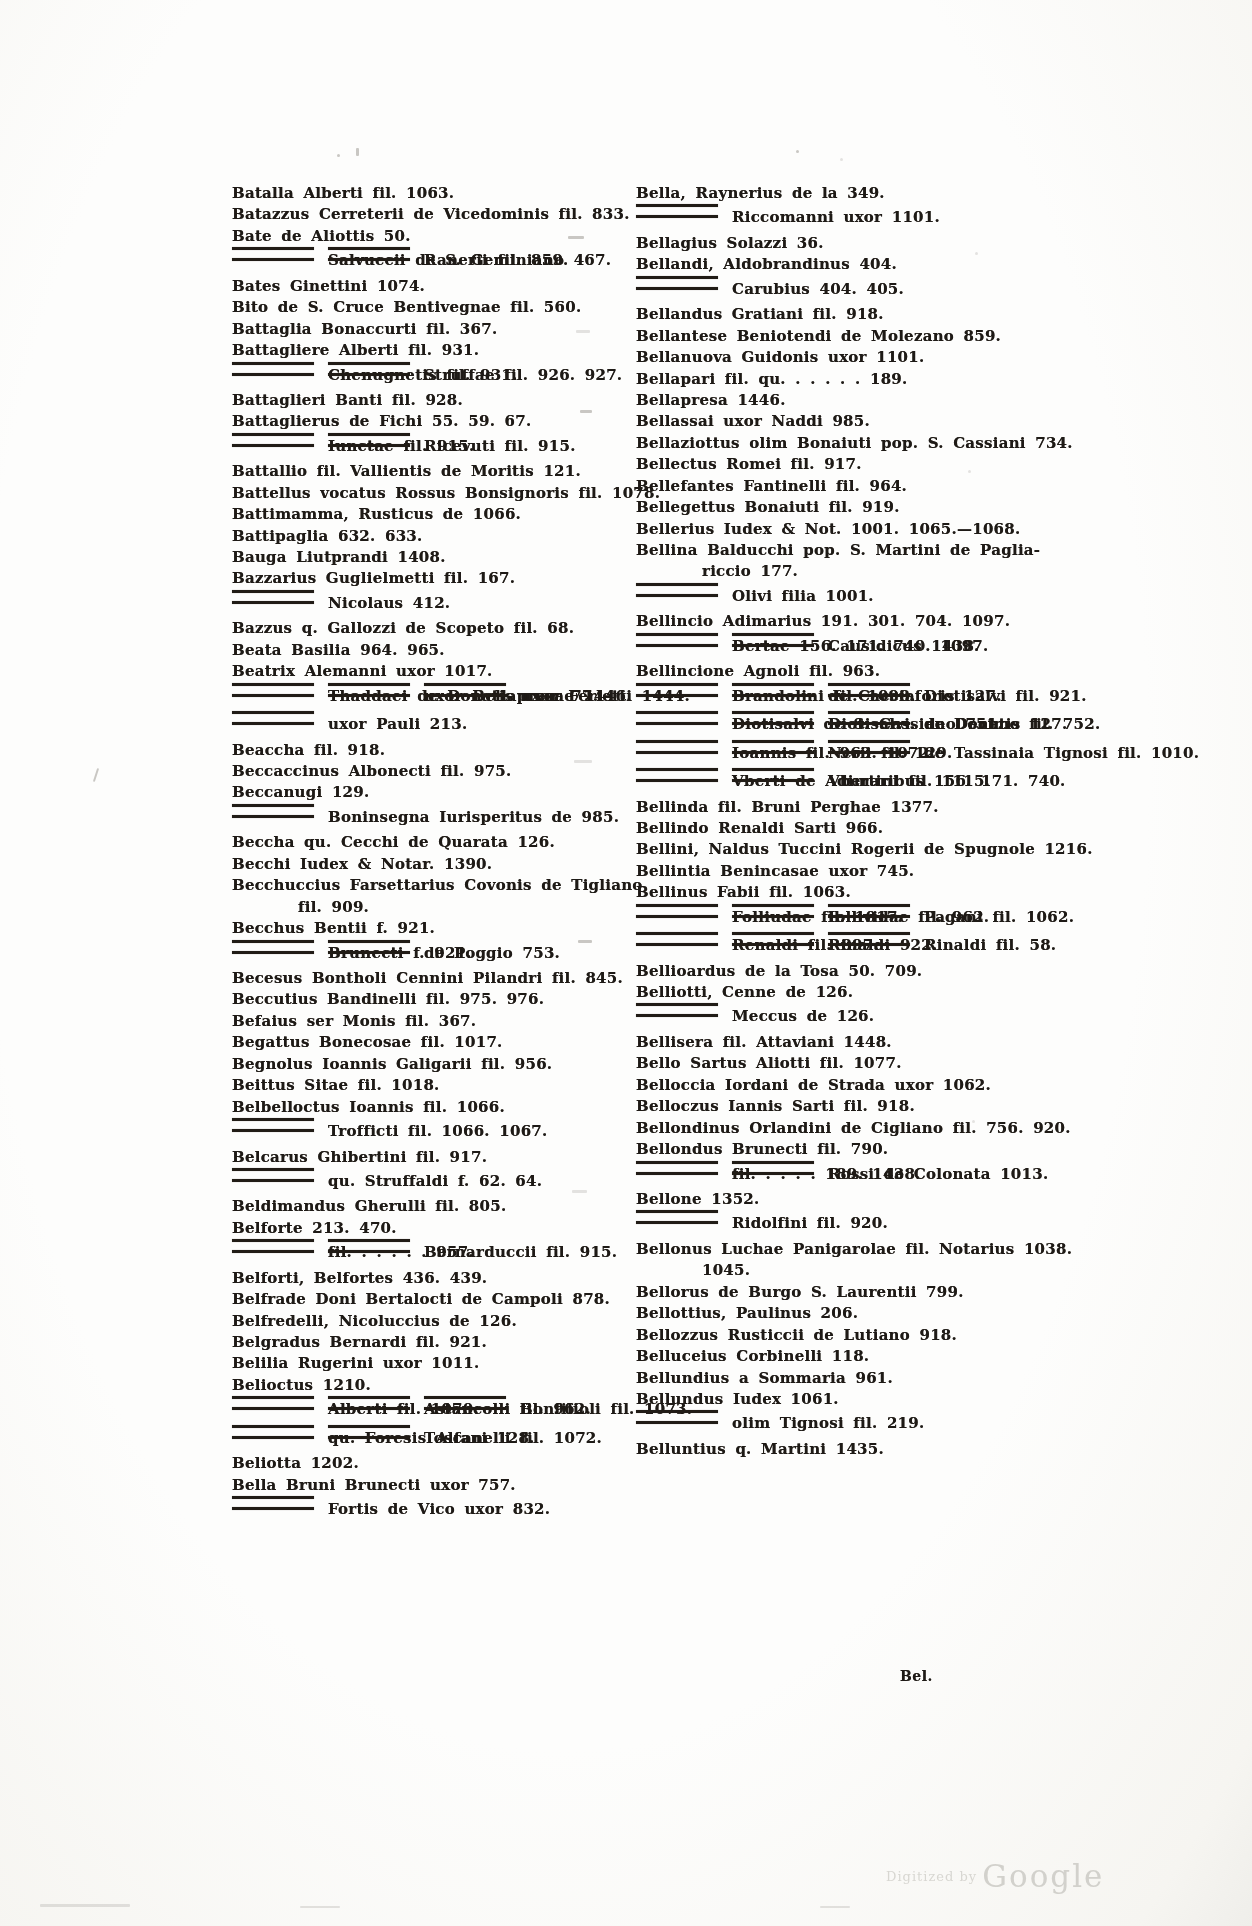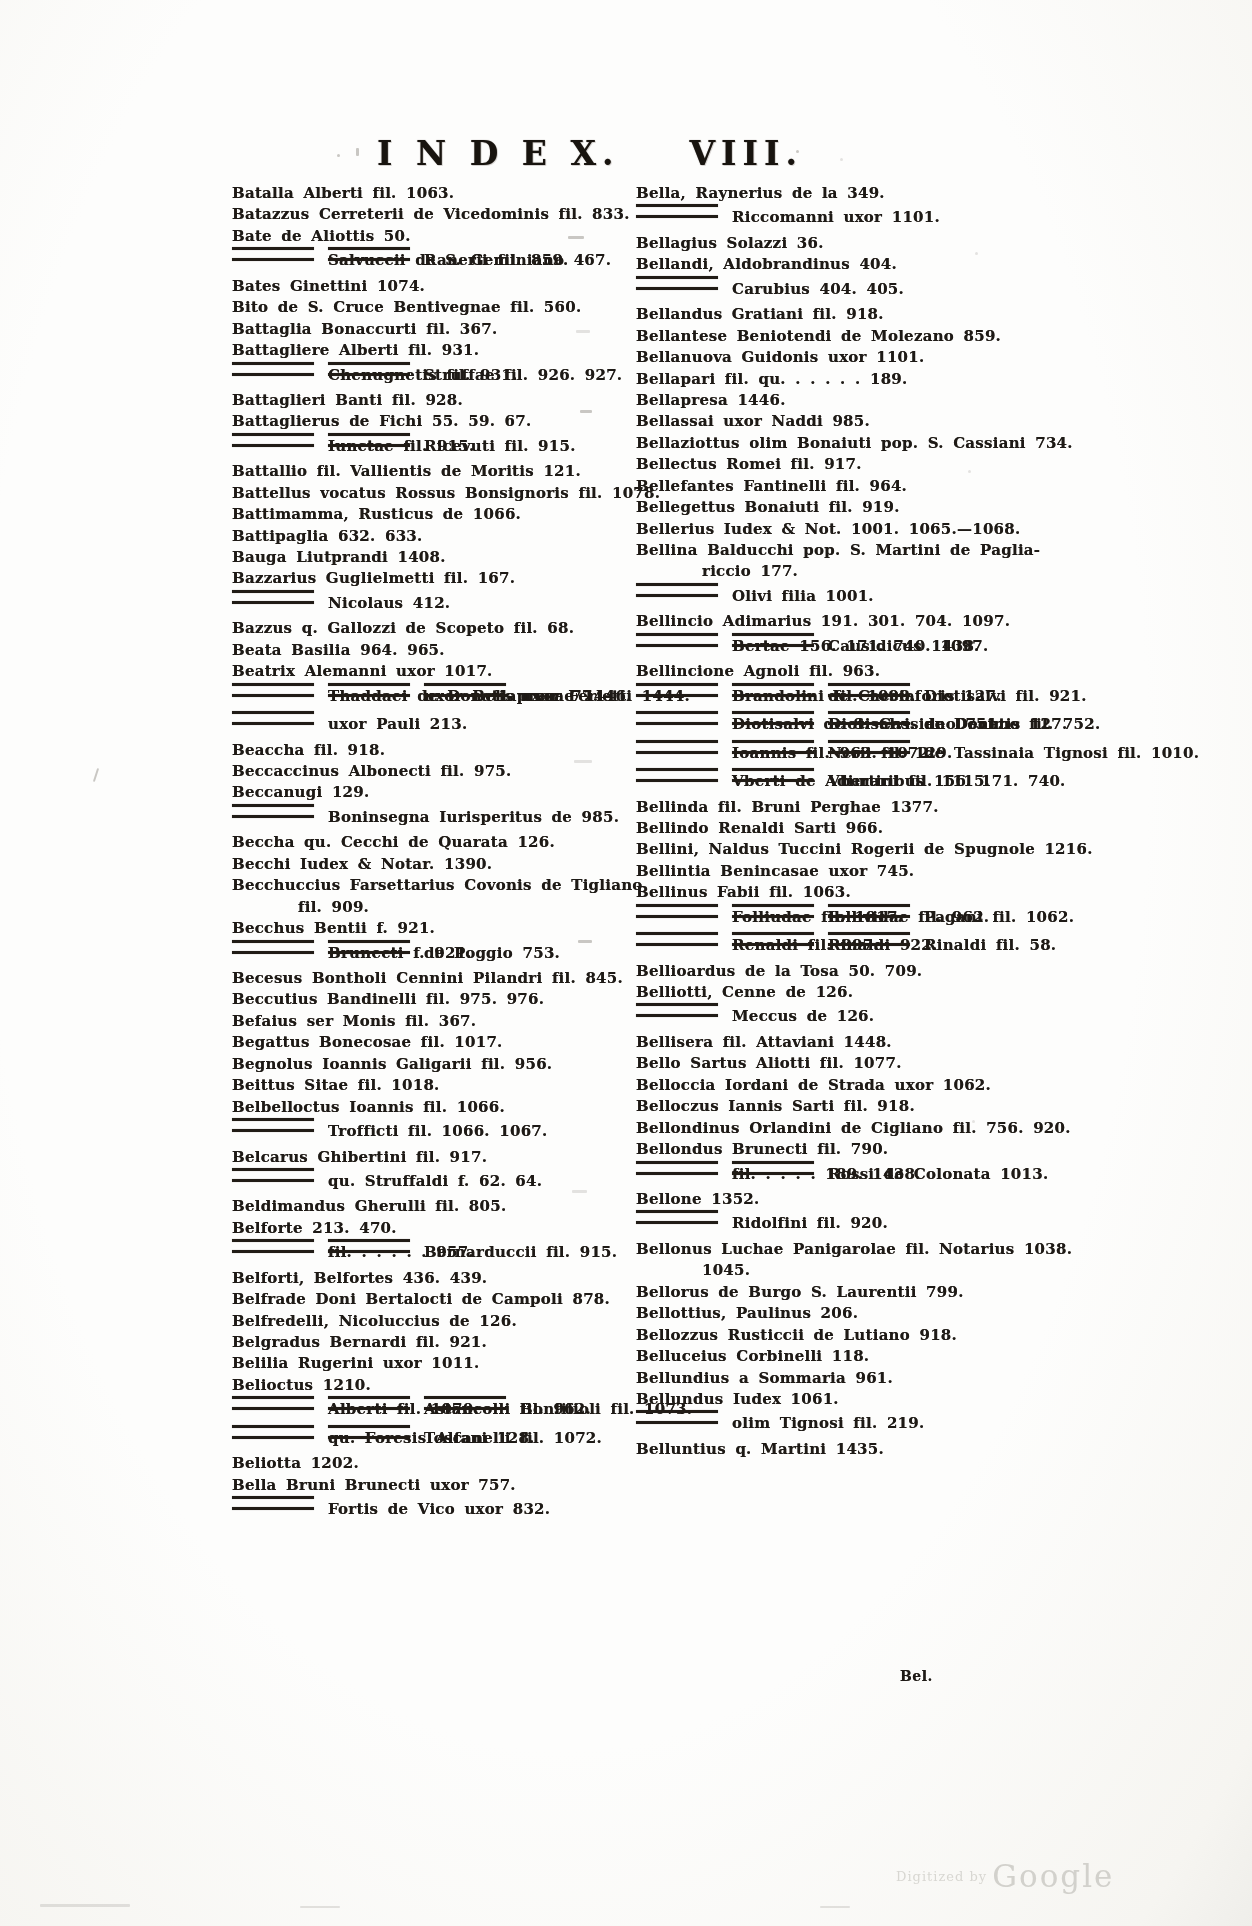--- a/index.html
+++ b/index.html
@@ -41,35 +41,33 @@
   }
   .catchword{
     position:absolute;left:900px;top:1668px;
     font-size:14px;font-weight:bold;letter-spacing:.5px;
     text-shadow:0 0 .6px rgba(35,28,20,.7);
   }
   .watermark{
     position:absolute;left:886px;top:1858px;
     color:#d3d2cd;white-space:nowrap;
     user-select:none;
-    margin-left:10px;
   }
   .watermark .wm-prefix{font-size:13px;letter-spacing:1px;vertical-align:6px;color:#d8d7d2;}
   .watermark .wm-brand{font-size:31px;letter-spacing:2px;color:#d2d1cc;}
   
   .nz{position:absolute;background:#8a867f;opacity:.45;border-radius:1px;}
   .nz.dot{width:3px;height:3px;border-radius:50%;}
   .nz.faint{opacity:.22;}
 </style>
 </head>
 <body>
 
 <div class="page">
 
-  <div class="header">I N D E X.    VIII.</div>
 
   <div class="col col-left"><div class="entry main"><span>Batalla Alberti fil. 1063.</span></div><div class="entry main"><span>Batazzus Cerreterii de Vicedominis fil. 833.</span></div><div class="entry main"><span>Bate de Aliottis 50.</span></div><div class="entry dash"><span class="dash"></span><span>Salvuccii de S. Geminiano 467.</span></div><div class="entry dash"><span class="dash"></span><span>Ranerii fil. 859.</span></div><div class="entry main"><span>Bates Ginettini 1074.</span></div><div class="entry main"><span>Bito de S. Cruce Bentivegnae fil. 560.</span></div><div class="entry main"><span>Battaglia Bonaccurti fil. 367.</span></div><div class="entry main"><span>Battagliere Alberti fil. 931.</span></div><div class="entry dash"><span class="dash"></span><span>Chenugnetis fil. 931.</span></div><div class="entry dash"><span class="dash"></span><span>Struffae fil. 926. 927.</span></div><div class="entry main"><span>Battaglieri Banti fil. 928.</span></div><div class="entry main"><span>Battaglierus de Fichi 55. 59. 67.</span></div><div class="entry dash"><span class="dash"></span><span>Iunctae fil. 915.</span></div><div class="entry dash"><span class="dash"></span><span>Ricevuti fil. 915.</span></div><div class="entry main"><span>Battallio fil. Vallientis de Moritis 121.</span></div><div class="entry main"><span>Battellus vocatus Rossus Bonsignoris fil. 1078.</span></div><div class="entry main"><span>Battimamma, Rusticus de 1066.</span></div><div class="entry main"><span>Battipaglia 632. 633.</span></div><div class="entry main"><span>Bauga Liutprandi 1408.</span></div><div class="entry main"><span>Bazzarius Guglielmetti fil. 167.</span></div><div class="entry dash"><span class="dash"></span><span>Nicolaus 412.</span></div><div class="entry main"><span>Bazzus q. Gallozzi de Scopeto fil. 68.</span></div><div class="entry main"><span>Beata Basilia 964. 965.</span></div><div class="entry main"><span>Beatrix Alemanni uxor 1017.</span></div><div class="entry dash"><span class="dash"></span><span>Thaddaei de Donatis uxor 77.</span></div><div class="entry dash"><span class="dash"></span><span>uxor Bellapresae 1446.</span></div><div class="entry dash"><span class="dash"></span><span>uxor Ferletti 1444.</span></div><div class="entry dash"><span class="dash"></span><span>uxor Pauli 213.</span></div><div class="entry main"><span>Beaccha fil. 918.</span></div><div class="entry main"><span>Beccaccinus Albonecti fil. 975.</span></div><div class="entry main"><span>Beccanugi 129.</span></div><div class="entry dash"><span class="dash"></span><span>Boninsegna Iurisperitus de 985.</span></div><div class="entry main"><span>Beccha qu. Cecchi de Quarata 126.</span></div><div class="entry main"><span>Becchi Iudex &amp; Notar. 1390.</span></div><div class="entry main"><span>Becchuccius Farsettarius Covonis de Tigliano</span></div><div class="entry cont"><span>fil. 909.</span></div><div class="entry main"><span>Becchus Bentii f. 921.</span></div><div class="entry dash"><span class="dash"></span><span>Brunecti f. 921.</span></div><div class="entry dash"><span class="dash"></span><span>de Poggio 753.</span></div><div class="entry main"><span>Becesus Bontholi Cennini Pilandri fil. 845.</span></div><div class="entry main"><span>Beccutius Bandinelli fil. 975. 976.</span></div><div class="entry main"><span>Befaius ser Monis fil. 367.</span></div><div class="entry main"><span>Begattus Bonecosae fil. 1017.</span></div><div class="entry main"><span>Begnolus Ioannis Galigarii fil. 956.</span></div><div class="entry main"><span>Beittus Sitae fil. 1018.</span></div><div class="entry main"><span>Belbelloctus Ioannis fil. 1066.</span></div><div class="entry dash"><span class="dash"></span><span>Trofficti fil. 1066. 1067.</span></div><div class="entry main"><span>Belcarus Ghibertini fil. 917.</span></div><div class="entry dash"><span class="dash"></span><span>qu. Struffaldi f. 62. 64.</span></div><div class="entry main"><span>Beldimandus Gherulli fil. 805.</span></div><div class="entry main"><span>Belforte 213. 470.</span></div><div class="entry dash"><span class="dash"></span><span>fil. . . . . . 957.</span></div><div class="entry dash"><span class="dash"></span><span>Bernarduccii fil. 915.</span></div><div class="entry main"><span>Belforti, Belfortes 436. 439.</span></div><div class="entry main"><span>Belfrade Doni Bertalocti de Campoli 878.</span></div><div class="entry main"><span>Belfredelli, Nicoluccius de 126.</span></div><div class="entry main"><span>Belgradus Bernardi fil. 921.</span></div><div class="entry main"><span>Belilia Rugerini uxor 1011.</span></div><div class="entry main"><span>Belioctus 1210.</span></div><div class="entry dash"><span class="dash"></span><span>Alberti fil. 1070.</span></div><div class="entry dash"><span class="dash"></span><span>Astancolli fil. 962.</span></div><div class="entry dash"><span class="dash"></span><span>Bonfilioli fil. 1073.</span></div><div class="entry dash"><span class="dash"></span><span>qu. Foresis Alfani 128.</span></div><div class="entry dash"><span class="dash"></span><span>Toscanelli fil. 1072.</span></div><div class="entry main"><span>Beliotta 1202.</span></div><div class="entry main"><span>Bella Bruni Brunecti uxor 757.</span></div><div class="entry dash"><span class="dash"></span><span>Fortis de Vico uxor 832.</span></div></div>
   <div class="col col-right"><div class="entry main"><span>Bella, Raynerius de la 349.</span></div><div class="entry dash"><span class="dash"></span><span>Riccomanni uxor 1101.</span></div><div class="entry main"><span>Bellagius Solazzi 36.</span></div><div class="entry main"><span>Bellandi, Aldobrandinus 404.</span></div><div class="entry dash"><span class="dash"></span><span>Carubius 404. 405.</span></div><div class="entry main"><span>Bellandus Gratiani fil. 918.</span></div><div class="entry main"><span>Bellantese Beniotendi de Molezano 859.</span></div><div class="entry main"><span>Bellanuova Guidonis uxor 1101.</span></div><div class="entry main"><span>Bellapari fil. qu. . . . . . 189.</span></div><div class="entry main"><span>Bellapresa 1446.</span></div><div class="entry main"><span>Bellassai uxor Naddi 985.</span></div><div class="entry main"><span>Bellaziottus olim Bonaiuti pop. S. Cassiani 734.</span></div><div class="entry main"><span>Bellectus Romei fil. 917.</span></div><div class="entry main"><span>Bellefantes Fantinelli fil. 964.</span></div><div class="entry main"><span>Bellegettus Bonaiuti fil. 919.</span></div><div class="entry main"><span>Bellerius Iudex &amp; Not. 1001. 1065.—1068.</span></div><div class="entry main"><span>Bellina Balducchi pop. S. Martini de Paglia-</span></div><div class="entry cont"><span>riccio 177.</span></div><div class="entry dash"><span class="dash"></span><span>Olivi filia 1001.</span></div><div class="entry main"><span>Bellincio Adimarius 191. 301. 704. 1097.</span></div><div class="entry dash"><span class="dash"></span><span>Bertae 156. 171. 740. 1097.</span></div><div class="entry dash"><span class="dash"></span><span>Causidicus 1438.</span></div><div class="entry main"><span>Bellincione Agnoli fil. 963.</span></div><div class="entry dash"><span class="dash"></span><span>Brandolini fil. 1098.</span></div><div class="entry dash"><span class="dash"></span><span>de Cacciaforis 127.</span></div><div class="entry dash"><span class="dash"></span><span>Diotisalvi fil. 921.</span></div><div class="entry dash"><span class="dash"></span><span>Diotisalvi de S. Cassiano 751.</span></div><div class="entry dash"><span class="dash"></span><span>Diotisalvi. de Decimo fil. 752.</span></div><div class="entry dash"><span class="dash"></span><span>de Donatis 127.</span></div><div class="entry dash"><span class="dash"></span><span>Ioannis fil. 963. 1072.</span></div><div class="entry dash"><span class="dash"></span><span>Nerii fil. 129.</span></div><div class="entry dash"><span class="dash"></span><span>de Tassinaia Tignosi fil. 1010.</span></div><div class="entry dash"><span class="dash"></span><span>Vberti de Adimaribus 156. 171. 740.</span></div><div class="entry dash"><span class="dash"></span><span>Vbertini fil. 1115.</span></div><div class="entry main"><span>Bellinda fil. Bruni Perghae 1377.</span></div><div class="entry main"><span>Bellindo Renaldi Sarti 966.</span></div><div class="entry main"><span>Bellini, Naldus Tuccini Rogerii de Spugnole 1216.</span></div><div class="entry main"><span>Bellintia Benincasae uxor 745.</span></div><div class="entry main"><span>Bellinus Fabii fil. 1063.</span></div><div class="entry dash"><span class="dash"></span><span>Folliudae fil. 1017.</span></div><div class="entry dash"><span class="dash"></span><span>Iollividae fil. 962.</span></div><div class="entry dash"><span class="dash"></span><span>Pagani fil. 1062.</span></div><div class="entry dash"><span class="dash"></span><span>Renaldi fil. 897.</span></div><div class="entry dash"><span class="dash"></span><span>Rinaldi 922.</span></div><div class="entry dash"><span class="dash"></span><span>Rinaldi fil. 58.</span></div><div class="entry main"><span>Bellioardus de la Tosa 50. 709.</span></div><div class="entry main"><span>Belliotti, Cenne de 126.</span></div><div class="entry dash"><span class="dash"></span><span>Meccus de 126.</span></div><div class="entry main"><span>Bellisera fil. Attaviani 1448.</span></div><div class="entry main"><span>Bello Sartus Aliotti fil. 1077.</span></div><div class="entry main"><span>Belloccia Iordani de Strada uxor 1062.</span></div><div class="entry main"><span>Belloczus Iannis Sarti fil. 918.</span></div><div class="entry main"><span>Bellondinus Orlandini de Cigliano fil. 756. 920.</span></div><div class="entry main"><span>Bellondus Brunecti fil. 790.</span></div><div class="entry dash"><span class="dash"></span><span>fil. . . . . 189. 1438.</span></div><div class="entry dash"><span class="dash"></span><span>Rossi de Colonata 1013.</span></div><div class="entry main"><span>Bellone 1352.</span></div><div class="entry dash"><span class="dash"></span><span>Ridolfini fil. 920.</span></div><div class="entry main"><span>Bellonus Luchae Panigarolae fil. Notarius 1038.</span></div><div class="entry cont"><span>1045.</span></div><div class="entry main"><span>Bellorus de Burgo S. Laurentii 799.</span></div><div class="entry main"><span>Bellottius, Paulinus 206.</span></div><div class="entry main"><span>Bellozzus Rusticcii de Lutiano 918.</span></div><div class="entry main"><span>Belluceius Corbinelli 118.</span></div><div class="entry main"><span>Bellundius a Sommaria 961.</span></div><div class="entry main"><span>Bellundus Iudex 1061.</span></div><div class="entry dash"><span class="dash"></span><span>olim Tignosi fil. 219.</span></div><div class="entry main"><span>Belluntius q. Martini 1435.</span></div></div>
 
   <div class="catchword">Bel.</div>
 
   <div class="watermark">
     <span class="wm-prefix">Digitized by</span>
     <span> </span>
     <span class="wm-brand">Google</span>

